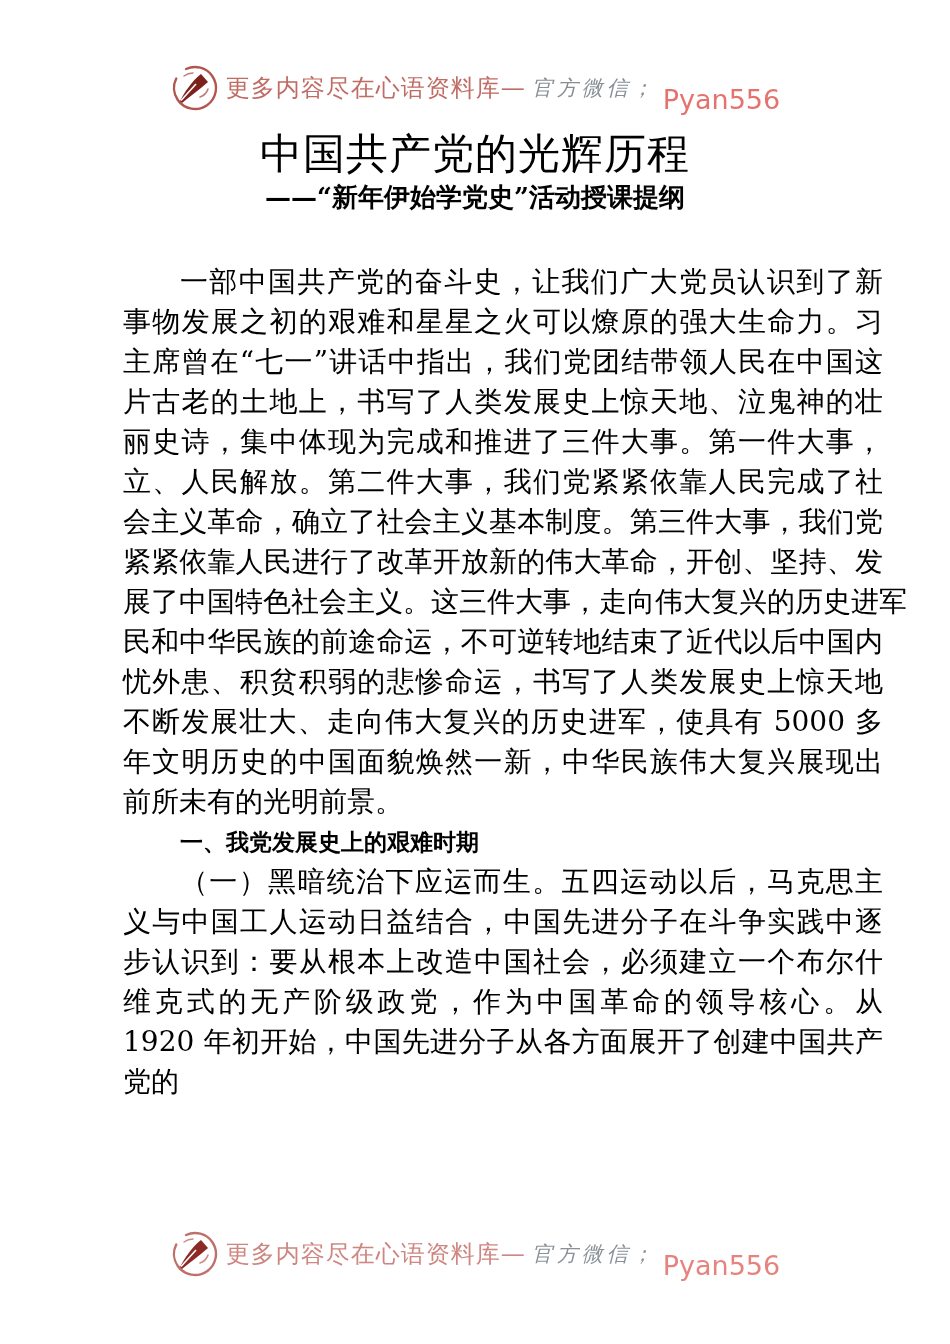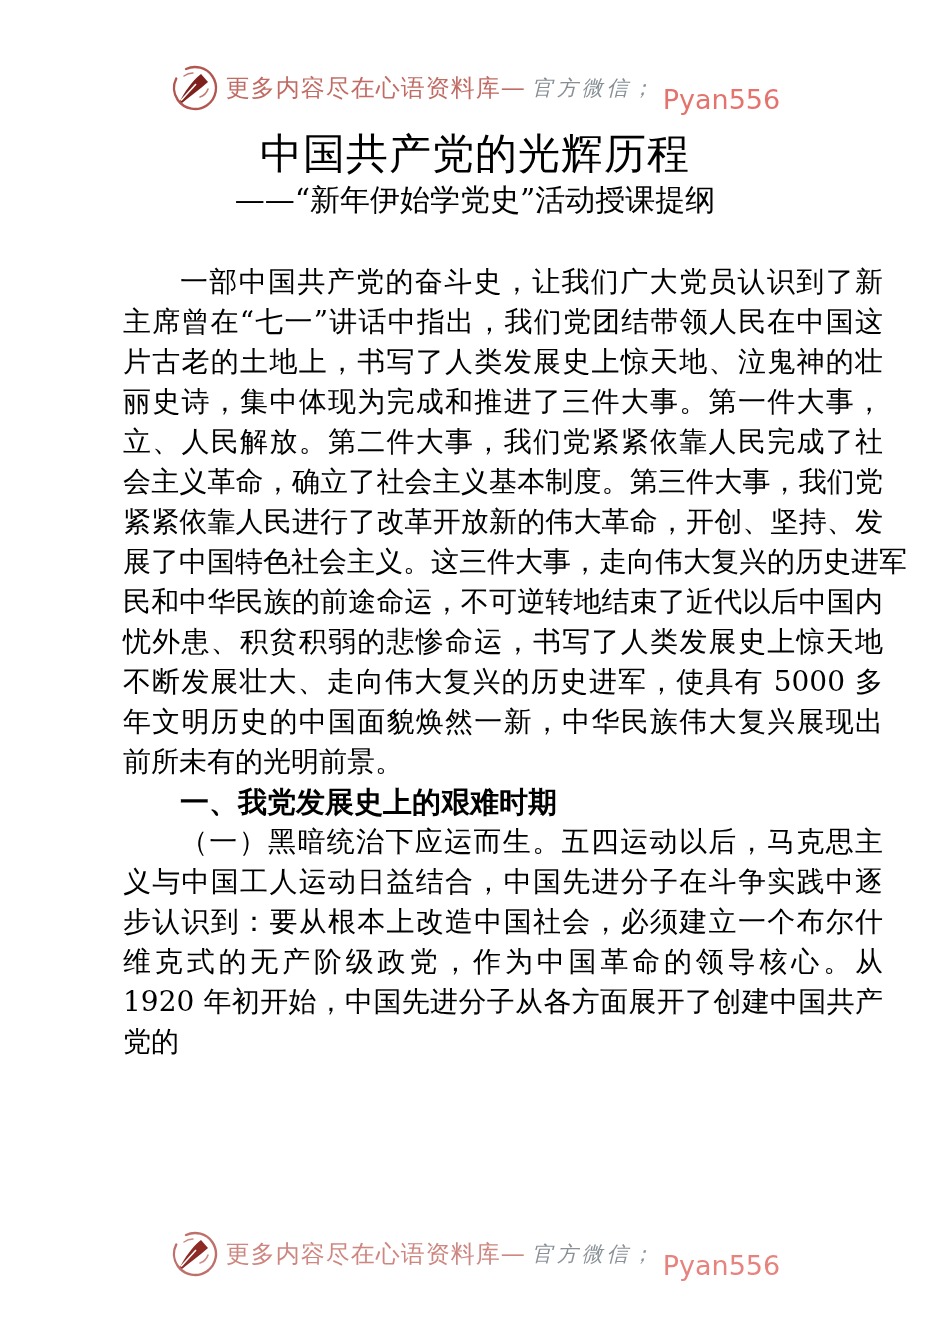--- a/index.html
+++ b/index.html
@@ -63,22 +63,22 @@
     font-size: 42px;
     font-weight: 400;
     letter-spacing: 1px;
   }
   .doc-subtitle {
     position: absolute;
     top: 180px;
     left: 0;
     width: 100%;
     text-align: center;
-    font-size: 30px;
-    font-weight: 400;
+    font-size: 26px;
+    font-weight: 700;
   }
 
   
   .doc-body {
     position: absolute;
     top: 262px;
     left: 123px;
     width: 760px;
     font-size: 28px;
   }
@@ -89,21 +89,21 @@
     text-align-last: justify;
     white-space: nowrap;
   }
   .line.first { padding-left: 57px; }
   .line.last  { text-align-last: left; }
   .section-heading {
     height: 40px;
     line-height: 40px;
     padding-left: 57px;
     font-weight: 700;
-    font-size: 29px;
+    font-size: 23px;
     font-family: Liberation Sans, sans-serif;
   }
 </style>
 </head>
 <body>
 
 <div class="page">
 
   <div class="watermark header">
     <span class="wm-logo">
@@ -118,20 +118,21 @@
     <span class="wm-promo" style="color: rgb(192, 107, 100);">更多内容尽在心语资料库—</span>
     <span class="wm-wechat" style="color: rgb(135, 143, 149);">官方微信；</span>
     <span class="wm-id" style="color: rgb(228, 115, 110);">Pyan556</span>
   </div>
 
   <div class="doc-title">中国共产党的光辉历程</div>
   <div class="doc-subtitle">——“新年伊始学党史”活动授课提纲</div>
 
   <div class="doc-body">
     <div class="line first">一部中国共产党的奋斗史，让我们广大党员认识到了新</div>
+    <div class="line">事物发展之初的艰难和星星之火可以燎原的强大生命力。习</div>
     <div class="line">主席曾在“七一”讲话中指出，我们党团结带领人民在中国这</div>
     <div class="line">片古老的土地上，书写了人类发展史上惊天地、泣鬼神的壮</div>
     <div class="line">丽史诗，集中体现为完成和推进了三件大事。第一件大事，</div>
     <div class="line">立、人民解放。第二件大事，我们党紧紧依靠人民完成了社</div>
     <div class="line">会主义革命，确立了社会主义基本制度。第三件大事，我们党</div>
     <div class="line">紧紧依靠人民进行了改革开放新的伟大革命，开创、坚持、发</div>
     <div class="line">展了中国特色社会主义。这三件大事，走向伟大复兴的历史进军</div>
     <div class="line">民和中华民族的前途命运，不可逆转地结束了近代以后中国内</div>
     <div class="line">忧外患、积贫积弱的悲惨命运，书写了人类发展史上惊天地</div>
     <div class="line">不断发展壮大、走向伟大复兴的历史进军，使具有 5000 多</div>

